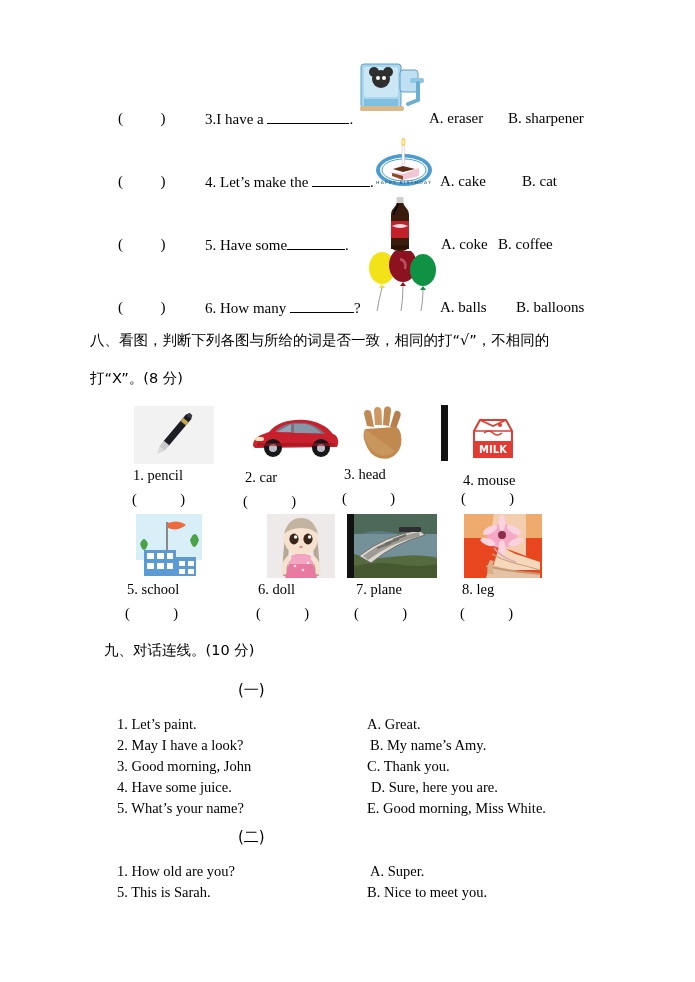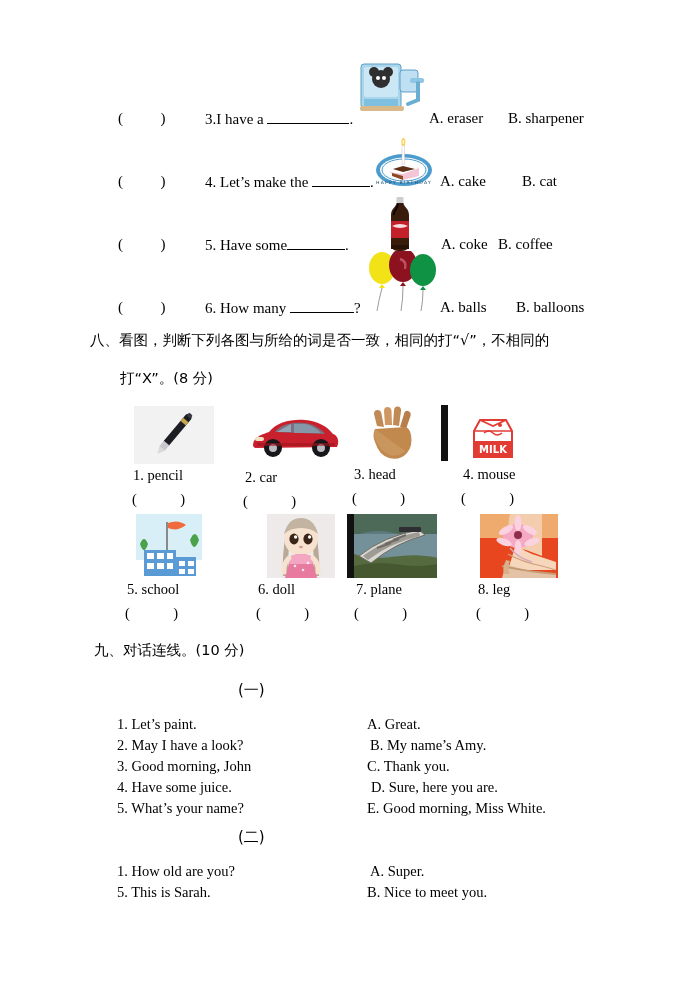--- a/index.html
+++ b/index.html
@@ -214,21 +214,21 @@
           <path d="M58 39 Q58 50 56 60" stroke="#9a9a9a" stroke-width="1" fill="none"></path>
         </svg>
       </span>
       <span class="mc-opts" style="left:440px; top:62px;">A. balls</span>
       <span class="mc-opts" style="left:516px; top:62px;">B. balloons</span>
     </div>
   </div>
 
   <div class="sec-head" style="left:90px; top:325px; width:560px;">
     <div class="cn">八、看图，判断下列各图与所给的词是否一致，相同的打“√”，不相同的</div>
-    <div class="cn" style="margin-left:30px; margin-top:8px;">打“X”。(8 分)</div>
+    <div class="cn" style="margin-top:8px;">打“X”。(8 分)</div>
   </div>
 
   <div class="pic-grid" style="left:0; top:0; width:695px;">
 
     <div class="pic-cell" style="left:134px; top:406px;">
       <div class="pic-frame" style="width:80px; height:58px; background:#f1f1f1;">
         <svg class="art" width="80" height="58" viewBox="0 0 80 58">
           <rect width="80" height="58" fill="#f2f2f2"></rect>
           <g transform="rotate(40 40 29)">
             <rect x="36" y="4" width="7" height="38" rx="2" fill="#1d1d24"></rect>
@@ -255,21 +255,21 @@
           <ellipse cx="74" cy="38" rx="9" ry="9" fill="#17171a"></ellipse>
           <ellipse cx="74" cy="38" rx="4" ry="4" fill="#b9bcc2"></ellipse>
           <rect x="8" y="27" width="9" height="4" rx="2" fill="#f0e2c0"></rect>
           <path d="M10 33 L88 33 L88 36 L10 36 Z" fill="#9c1620" opacity="0.6"></path>
         </svg>
       </div>
       <span class="pic-label" style="left:-2px; top:59px;">2. car</span>
       <span class="pic-paren" style="left:-4px; top:83px;">(            )</span>
     </div>
 
-    <div class="pic-cell" style="left:366px; top:405px;">
+    <div class="pic-cell" style="left:356px; top:405px;">
       <div class="pic-frame" style="width:52px; height:58px;">
         <svg class="art" width="52" height="58" viewBox="0 0 52 58">
           <path d="M11 21 L8 9 Q8 5 11.5 5 Q15 5 15.5 9 L18 22 Z" fill="#c08a55"></path>
           <path d="M19 20 L18 6 Q18 2 21.5 2 Q25 2 25.5 6 L26 20 Z" fill="#cf9862"></path>
           <path d="M27 20 L28 5 Q28.5 1 32 1.5 Q35.5 2 35 6 L33 21 Z" fill="#c08a55"></path>
           <path d="M34 22 L38 9 Q39 5 42 6 Q45.5 7 44.5 11 L40 24 Z" fill="#b87f4c"></path>
           <path d="M9 24 Q6 30 9 37 Q13 50 23 53 Q34 56 41 48 Q47 41 45 30 Q44 24 40 22 Z" fill="#c2894f"></path>
           <path d="M9 24 Q7 30 10 36 Q15 47 24 50 Q33 52 39 46 Z" fill="#d0a06b" opacity="0.55"></path>
         </svg>
       </div>
@@ -286,21 +286,21 @@
         <svg class="art" width="54" height="46" viewBox="0 0 54 46">
           <path d="M8 16 L14 5 L40 5 L46 16 L46 42 L8 42 Z" fill="#ffffff" stroke="#e23b33" stroke-width="2"></path>
           <path d="M8 16 L46 16" stroke="#e23b33" stroke-width="1.6"></path>
           <path d="M14 5 L27 11 L40 5" fill="none" stroke="#e23b33" stroke-width="1.6"></path>
           <rect x="8" y="26" width="38" height="16" fill="#e23b33"></rect>
           <text x="27" y="38" font-family="DejaVu Sans, sans-serif" font-size="10" font-weight="bold" fill="#ffffff" text-anchor="middle">MILK</text>
           <path d="M18 18 q5 -4 9 0 q4 4 9 0" stroke="#e23b33" stroke-width="1.4" fill="none"></path>
           <circle cx="34" cy="10" r="2" fill="#e23b33"></circle>
         </svg>
       </div>
-      <span class="pic-label" style="left:-3px; top:51px;font-family:Liberation Serif, serif;">4. mouse</span>
+      <span class="pic-label" style="left:-3px; top:57px;font-family:Liberation Serif, serif;">4. mouse</span>
       <span class="pic-paren" style="left:-5px; top:75px;">(            )</span>
     </div>
 
     <div class="pic-cell" style="left:136px; top:514px;">
       <div class="pic-frame" style="width:66px; height:64px; background:#d8eef7;">
         <svg class="art" width="66" height="64" viewBox="0 0 66 64">
           <rect width="66" height="64" fill="#d9eff8"></rect>
           <rect x="0" y="46" width="66" height="18" fill="#ffffff"></rect>
           <rect x="30" y="8" width="2" height="40" fill="#8a8a8a"></rect>
           <path d="M32 9 q10 -4 18 2 q-9 7 -18 3 Z" fill="#ef6a3c"></path>
@@ -365,21 +365,21 @@
           <path d="M16 42 q24 -18 56 -24 l1 4 q-30 7 -52 24 Z" fill="#9d9b93"></path>
           <path d="M30 34 l14 -5 M38 30 l14 -5 M46 26 l13 -5" stroke="#6e6c64" stroke-width="2"></path>
           <rect x="52" y="13" width="22" height="5" rx="1" fill="#2f2f33"></rect>
           <path d="M7 52 q20 -5 40 -2 q25 4 43 0 l0 14 l-83 0 Z" fill="#46582f"></path>
         </svg>
       </div>
       <span class="pic-label" style="left:9px; top:67px;">7. plane</span>
       <span class="pic-paren" style="left:7px; top:91px;">(            )</span>
     </div>
 
-    <div class="pic-cell" style="left:480px; top:514px;">
+    <div class="pic-cell" style="left:464px; top:514px;">
       <div class="pic-frame" style="width:78px; height:64px;">
         <svg class="art" width="78" height="64" viewBox="0 0 78 64">
           <rect width="78" height="64" fill="#e8461f"></rect>
           <rect x="0" y="0" width="78" height="24" fill="#eeab6d"></rect>
           <path d="M30 0 q-4 16 2 26 q4 8 14 10 l16 6 l0 -42 Z" fill="#f3cdae"></path>
           <path d="M36 30 q8 8 22 12 l18 6 l0 8 l-48 0 Z" fill="#f6d7bc"></path>
           <path d="M28 40 q14 8 34 12 l14 4" stroke="#cfa27e" stroke-width="1.2" fill="none"></path>
           <path d="M26 50 q22 8 50 10 l0 4 l-54 0 Z" fill="#e4c2a5"></path>
           <path d="M22 52 q26 6 54 8" stroke="#c39a74" stroke-width="2" fill="none"></path>
           <path d="M26 46 q-4 8 -2 14 l6 0 q-3 -7 0 -13 Z" fill="#d8b08c"></path>
@@ -394,21 +394,21 @@
           </g>
           <circle cx="38" cy="21" r="4" fill="#8d2f4a"></circle>
           <path d="M30 34 q8 10 22 14" stroke="#d8a7b8" stroke-width="1.4" fill="none"></path>
         </svg>
       </div>
       <span class="pic-label" style="left:-2px; top:67px;">8. leg</span>
       <span class="pic-paren" style="left:-4px; top:91px;">(            )</span>
     </div>
   </div>
 
-  <div class="sec-head" style="left:94px; top:635px;">
+  <div class="sec-head" style="left:104px; top:635px;">
     <div class="cn">九、对话连线。(10 分)</div>
   </div>
 
   <div class="sub-head" style="left:238px; top:681px;">(一)</div>
 
   <div class="match-col" style="left:117px; top:714px;">
     <div>1. Let’s paint.</div>
     <div>2. May I have a look?</div>
     <div>3. Good morning, John</div>
     <div>4. Have some juice.</div>

